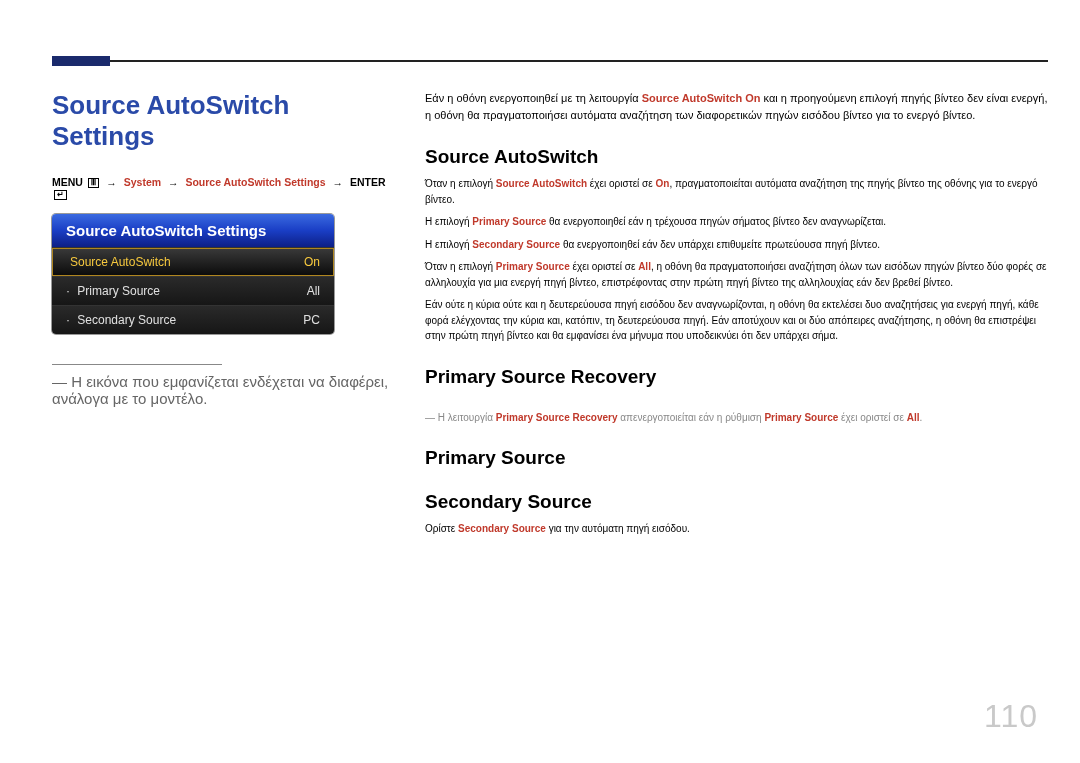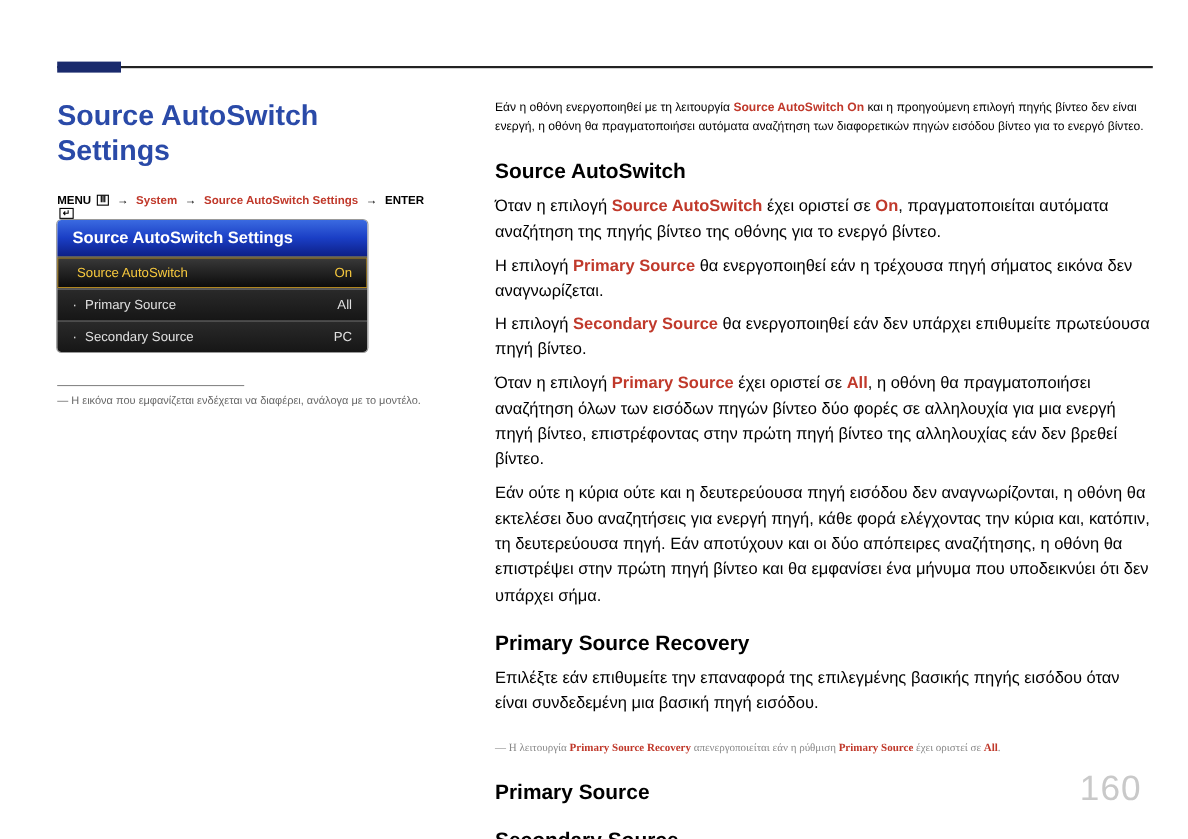--- a/index.html
+++ b/index.html
@@ -28,39 +28,40 @@
     height: 10px;
     background: #1a2a6c;
   }
   .page {
     position: absolute;
     top: 90px;
     left: 52px;
     right: 32px;
     bottom: 40px;
     display: flex;
-    gap: 58px;
+    gap: 33px;
   }
   .left {
     width: 340px;
     flex-shrink: 0;
   }
   .right {
     flex: 1;
   }
   .h1 {
     color: #2a4aa8;
     font-size: 26px;
     font-weight: bold;
     margin-bottom: 24px;
   }
   .breadcrumb {
     font-size: 10.5px;
     font-weight: bold;
     color: #000;
+    margin-bottom: 14px;
   }
   .breadcrumb .accent { color: #c0392b; font-weight: bold; }
   .breadcrumb .arrow { margin: 0 4px; font-weight: normal; }
   .breadcrumb .small-icon {
     display: inline-block;
     border: 1px solid #000;
     padding: 0 2px;
     font-size: 8px;
     line-height: 1;
     vertical-align: middle;
@@ -95,42 +96,41 @@
     box-shadow: inset 0 0 0 1px #b0861f;
   }
   .osd-row .dot { margin-right:4px; }
   .left-divider {
     border: 0;
     border-top: 1px solid #888;
     margin: 30px 0 8px;
     width: 170px;
   }
   .note {
-    font-size: 10px;
+    font-size: 15px;
     color: #666;
   }
   .h2 {
     font-size: 19px;
     font-weight: bold;
     margin: 22px 0 8px;
   }
   .h2:first-child { margin-top: 0; }
   .p {
-    font-size: 15px;
+    font-size: 10px;
     line-height: 1.55;
     margin: 7px 0;
     color: #000;
   }
   .kw { color: #c0392b; font-weight: bold; }
   .small-note {
     font-size: 10px;
     color: #888;
     margin: 22px 0;
     line-height: 1.5;
-    font-family: Liberation Serif, serif;
   }
   .small-note .kw { color: #c0392b; font-weight: bold; }
   .page-num {
     position: absolute;
     right: 42px;
     bottom: 28px;
     font-size: 32px;
     color: #c9c9c9;
     font-weight: 300;
     letter-spacing: 1px;
@@ -188,38 +188,37 @@
   <div class="right">
     <div class="intro">
       <span>Εάν η οθόνη ενεργοποιηθεί με τη λειτουργία </span><span class="kw">Source AutoSwitch On</span><span> και η προηγούμενη επιλογή πηγής βίντεο δεν είναι ενεργή, η οθόνη θα πραγματοποιήσει αυτόματα αναζήτηση των διαφορετικών πηγών εισόδου βίντεο για το ενεργό βίντεο.</span>
     </div>
 
     <div class="h2">Source AutoSwitch</div>
     <div class="p">
       <span>Όταν η επιλογή </span><span class="kw">Source AutoSwitch</span><span> έχει οριστεί σε </span><span class="kw">On</span><span>, πραγματοποιείται αυτόματα αναζήτηση της πηγής βίντεο της οθόνης για το ενεργό βίντεο.</span>
     </div>
     <div class="p">
-      <span>Η επιλογή </span><span class="kw">Primary Source</span><span> θα ενεργοποιηθεί εάν η τρέχουσα πηγή σήματος εικόνα δεν αναγνωρίζεται.</span>
+      <span>Η επιλογή </span><span class="kw">Primary Source</span><span> θα ενεργοποιηθεί εάν η τρέχουσα πηγών σήματος βίντεο δεν αναγνωρίζεται.</span>
     </div>
     <div class="p">
       <span>Η επιλογή </span><span class="kw">Secondary Source</span><span> θα ενεργοποιηθεί εάν δεν υπάρχει επιθυμείτε πρωτεύουσα πηγή βίντεο.</span>
     </div>
     <div class="p">
       <span>Όταν η επιλογή </span><span class="kw">Primary Source</span><span> έχει οριστεί σε </span><span class="kw">All</span><span>, η οθόνη θα πραγματοποιήσει αναζήτηση όλων των εισόδων πηγών βίντεο δύο φορές σε αλληλουχία για μια ενεργή πηγή βίντεο, επιστρέφοντας στην πρώτη πηγή βίντεο της αλληλουχίας εάν δεν βρεθεί βίντεο.</span>
     </div>
     <div class="p">Εάν ούτε η κύρια ούτε και η δευτερεύουσα πηγή εισόδου δεν αναγνωρίζονται, η οθόνη θα εκτελέσει δυο αναζητήσεις για ενεργή πηγή, κάθε φορά ελέγχοντας την κύρια και, κατόπιν, τη δευτερεύουσα πηγή. Εάν αποτύχουν και οι δύο απόπειρες αναζήτησης, η οθόνη θα επιστρέψει στην πρώτη πηγή βίντεο και θα εμφανίσει ένα μήνυμα που υποδεικνύει ότι δεν υπάρχει σήμα.</div>
 
     <div class="h2">Primary Source Recovery</div>
-    <div class="p">Επιλέξτε εάν επιθυμείτε την επαναφορά της επιλεγμένης βασικής πηγής εισόδου όταν είναι συνδεδεμένη μια βασική πηγή εισόδου.</div>
     <div class="small-note">
       <span>― Η λειτουργία </span><span class="kw">Primary Source Recovery</span><span> απενεργοποιείται εάν η ρύθμιση </span><span class="kw">Primary Source</span><span> έχει οριστεί σε </span><span class="kw">All</span><span>.</span>
     </div>
 
     <div class="h2">Primary Source</div>
 
     <div class="h2">Secondary Source</div>
     <div class="p">
       <span>Ορίστε </span><span class="kw">Secondary Source</span><span> για την αυτόματη πηγή εισόδου.</span>
     </div>
   </div>
 </div>
 
-<div class="page-num">160</div>
+<div class="page-num">110</div>
 
 </body></html>

